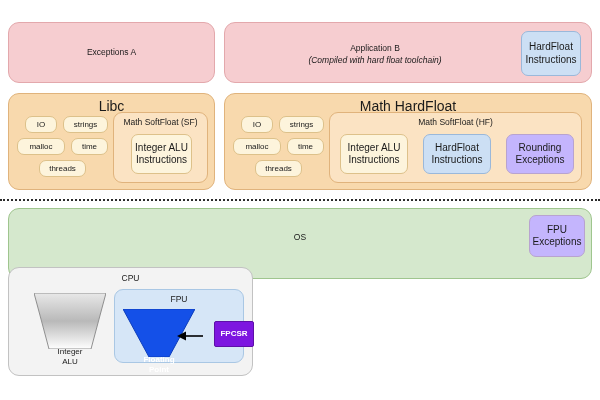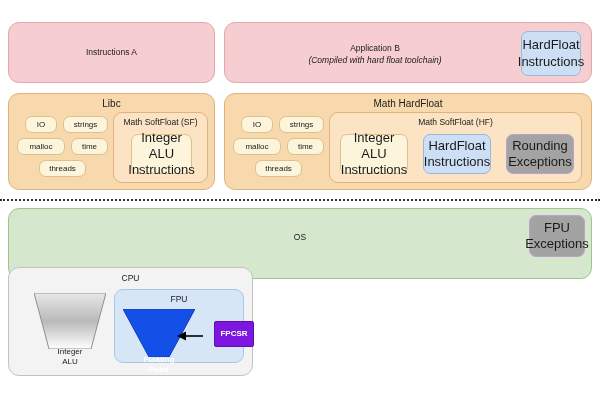--- a/index.html
+++ b/index.html
@@ -53,21 +53,21 @@
     border: 1px solid #e0b37c;
     border-radius: 11px;
     display: block;
   }
   .libc-title {
     position: absolute;
     top: 4px;
     left: 0;
     right: 0;
     text-align: center;
-    font-size: 10px;
+    font-size: 14px;
   }
 
   
   .pill {
     background: #fdf4dc;
     border: 1px solid #ddc18a;
     border-radius: 7px;
     font-size: 8px;
     position: absolute;
     display: flex;
@@ -90,30 +90,30 @@
     left: 0;
     right: 0;
     text-align: center;
     font-size: 8.5px;
   }
 
   .inst {
     position: absolute;
     box-sizing: border-box;
     border-radius: 7px;
-    font-size: 13px;
+    font-size: 10px;
     display: flex;
     align-items: center;
     justify-content: center;
     text-align: center;
     line-height: 1.25;
   }
   .inst-cream  { background: #fdf4dc; border: 1px solid #ddc18a; }
   .inst-blue   { background: #ccdff4; border: 1px solid #9ab8da; }
-  .inst-purple { background: #a3a3a3; border: 1px solid #b8a3cf; }
+  .inst-purple { background: #c4b5fd; border: 1px solid #b8a3cf; }
 
   
   .divider {
     position: absolute;
     left: 0;
     width: 600px;
     height: 0;
     border-top: 2px dotted #2b2b2b;
   }
 
@@ -188,21 +188,21 @@
 
   .arrow { position: absolute; }
 </style>
 </head>
 <body>
 
 <div id="stage">
 
   <div class="box app" style="left:8px; top:22px; width:207px; height:61px;">
     <div class="app-label">
-      <span>Instructions A</span>
+      <span>Exceptions A</span>
     </div>
   </div>
 
   <div class="box app" style="left:224px; top:22px; width:368px; height:61px;">
     <div class="app-label" style="position:absolute; left:0; right:66px; top:20px;">
       <span>Application B</span>
       <span class="sub">(Compiled with hard float toolchain)</span>
     </div>
     <div class="inst inst-blue" style="left:296px; top:8px; width:60px; height:45px; flex-direction:column;">
       <span>HardFloat</span>

